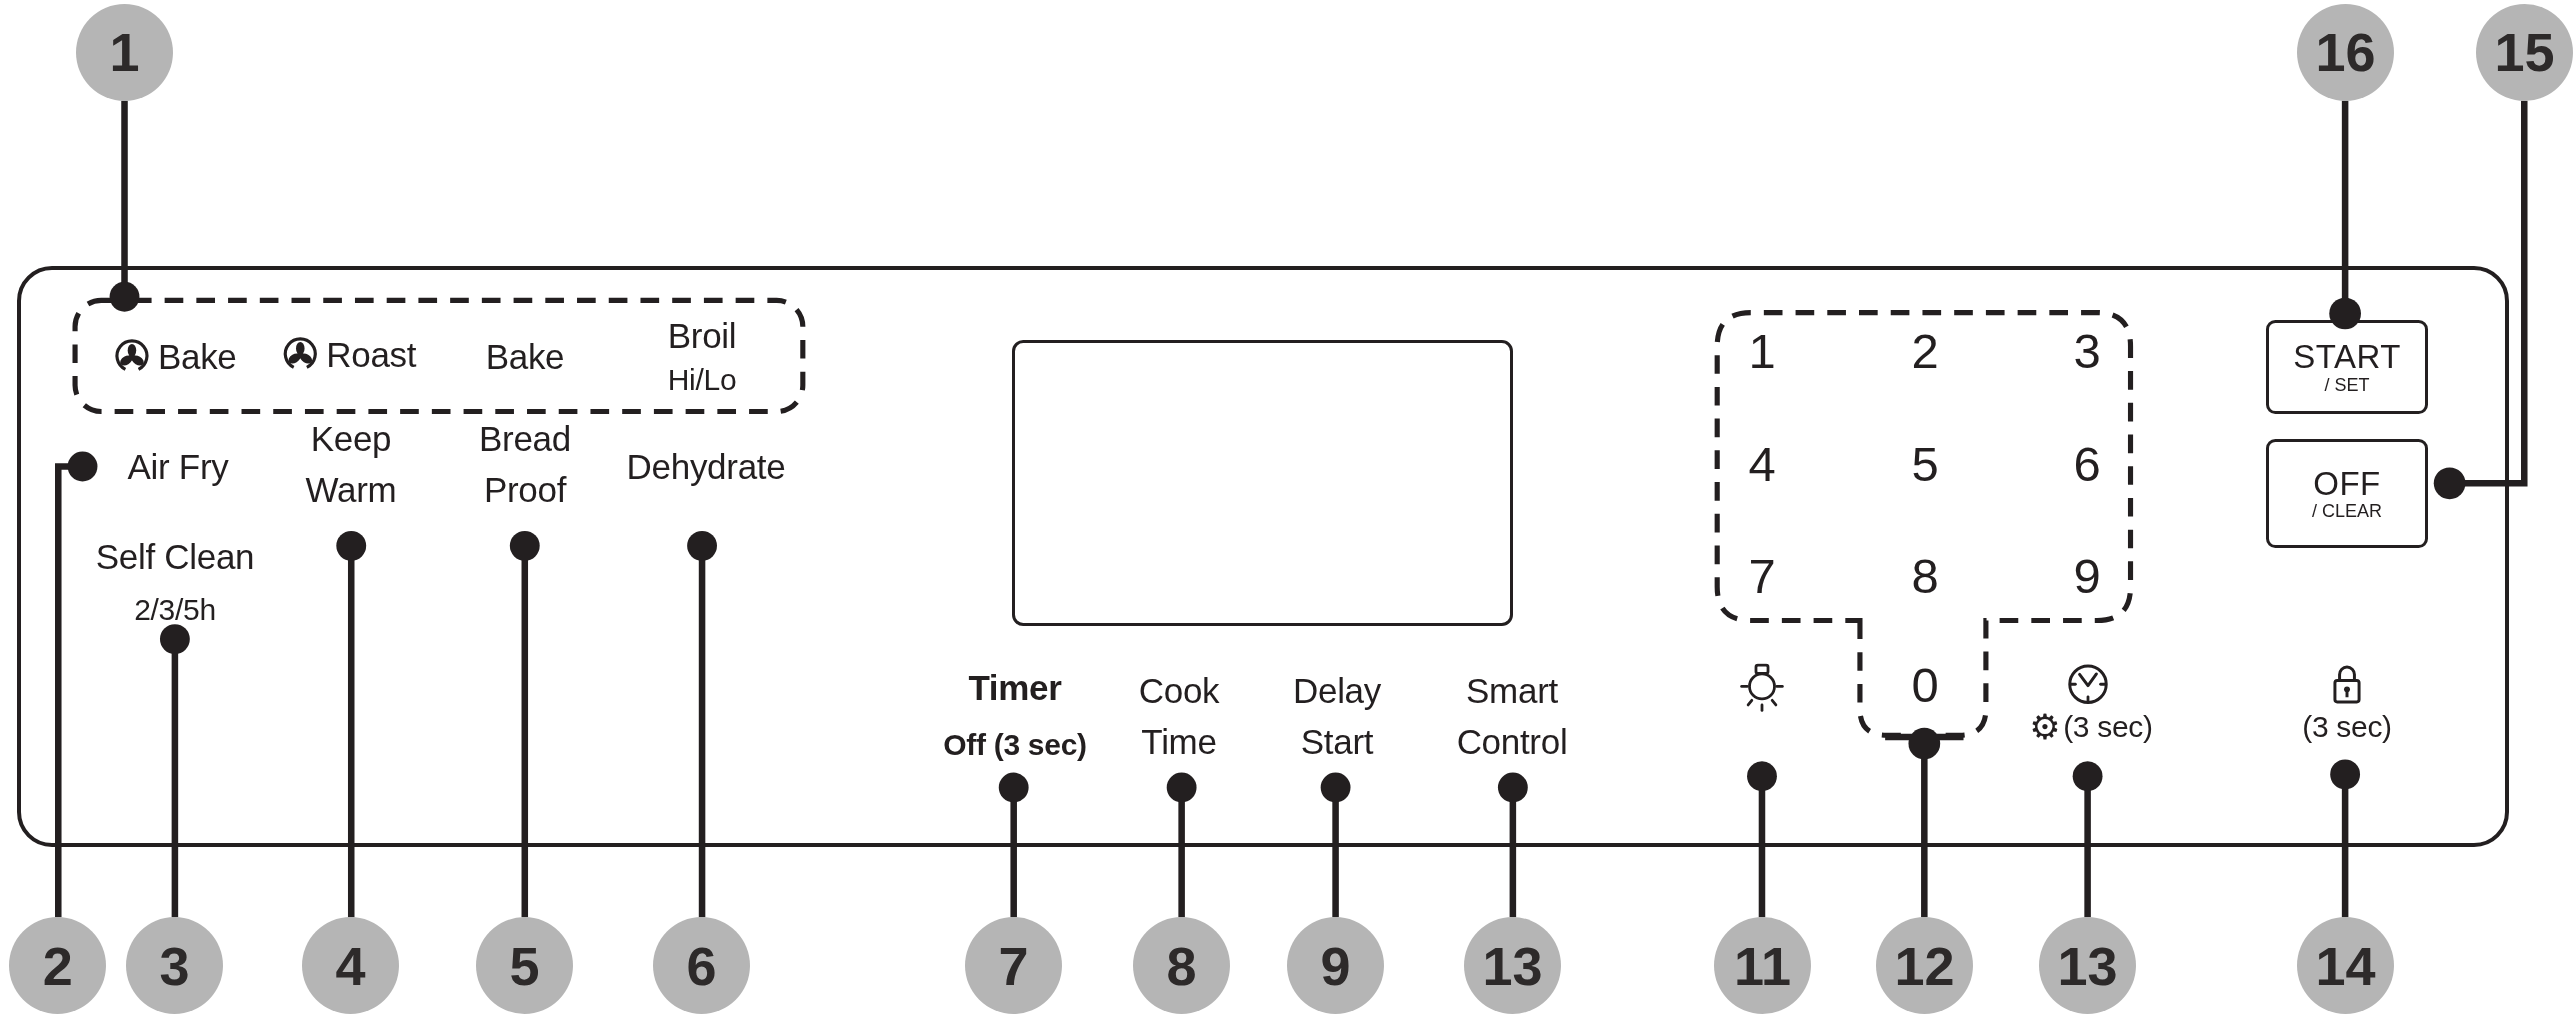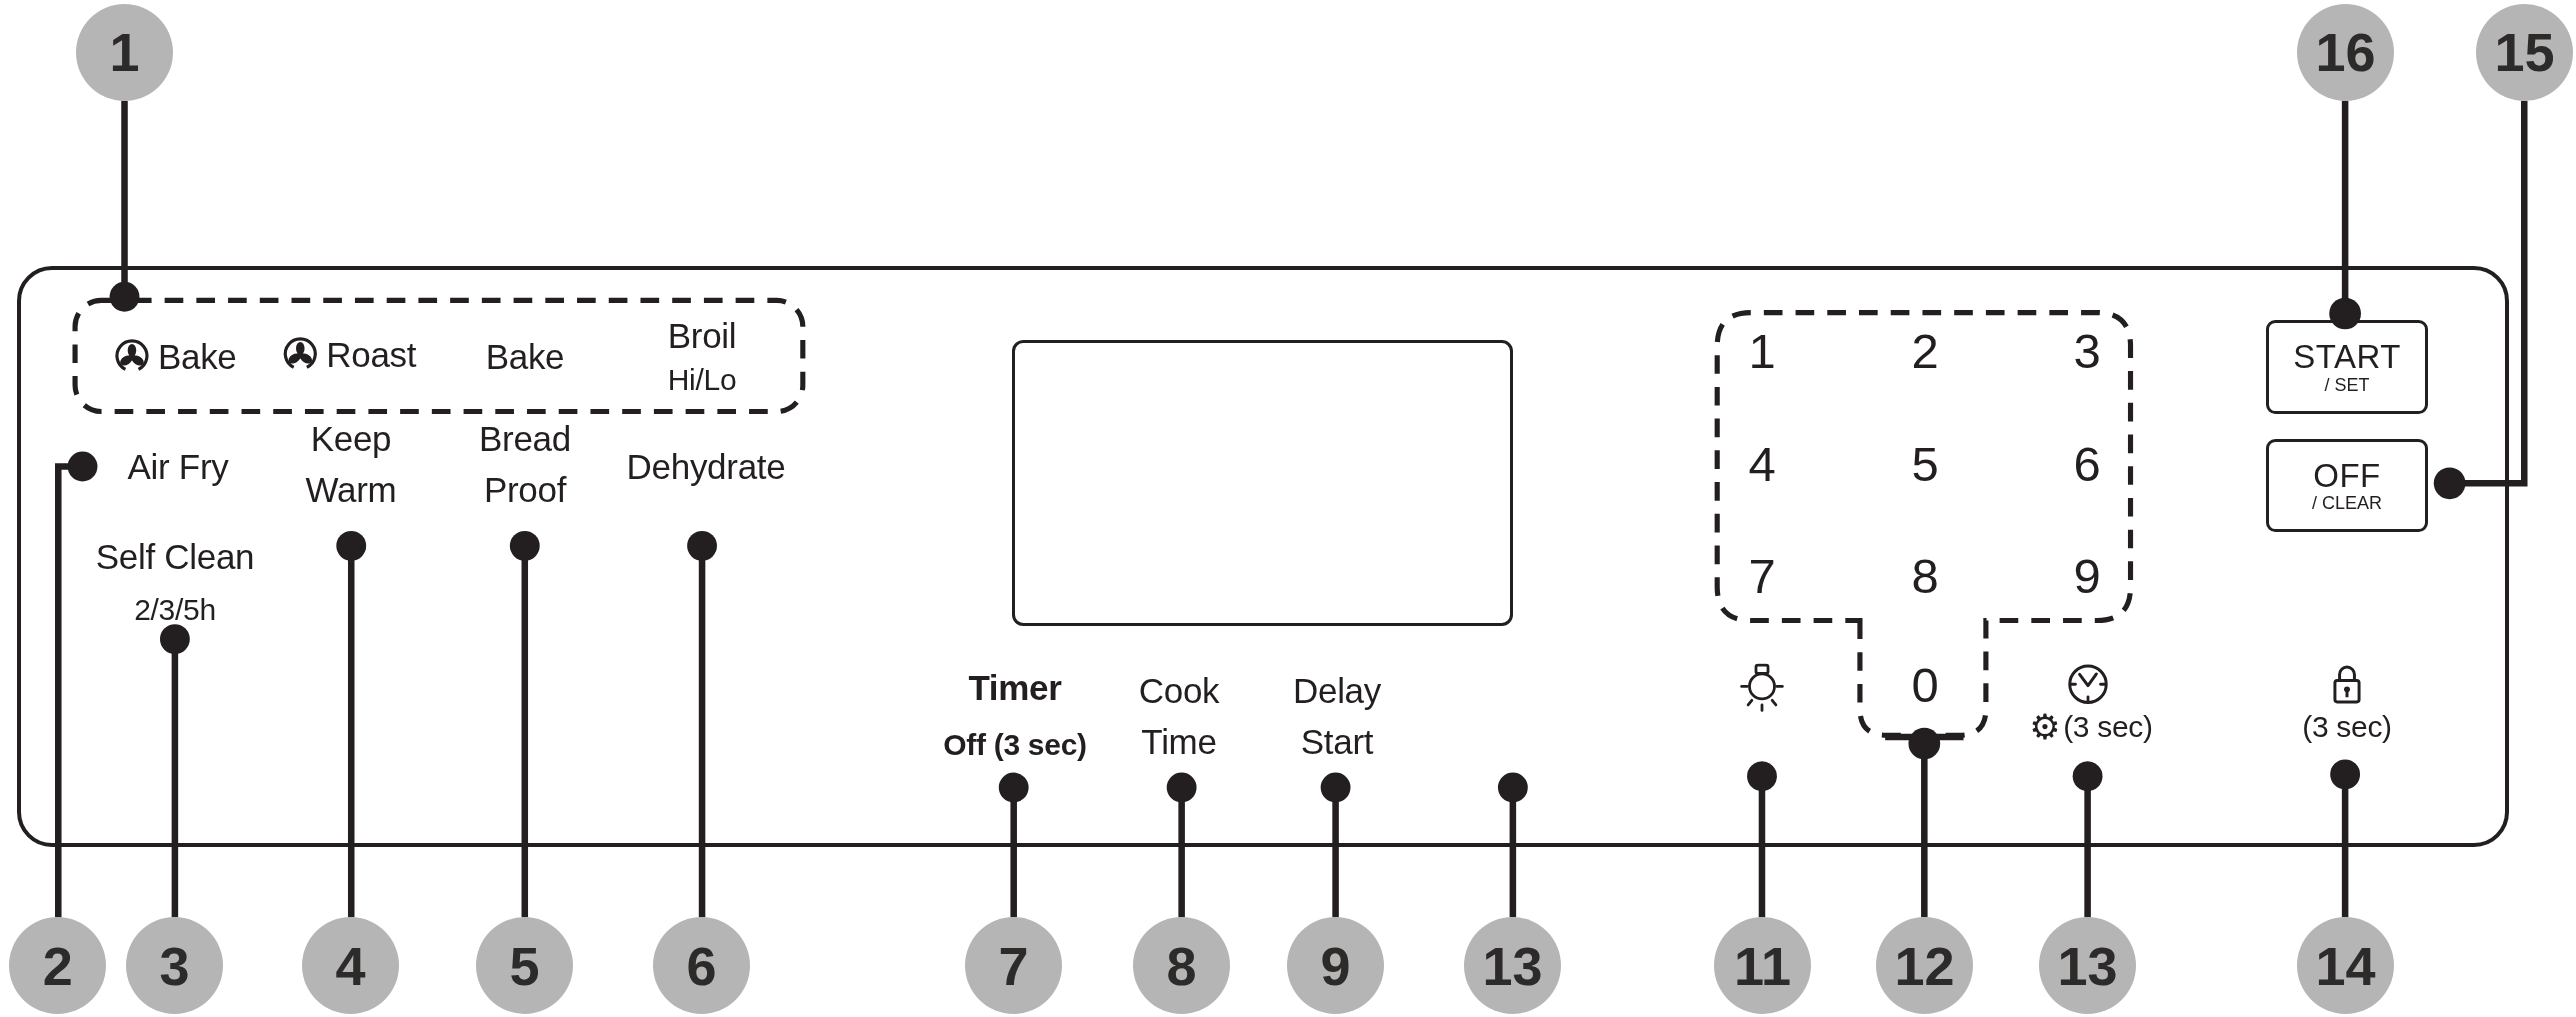--- a/index.html
+++ b/index.html
@@ -90,20 +90,22 @@
   <div class="t" style="left:1015px;top:715px">
     <div class="stack" style="gap:21px;font-weight:bold;">
       <span class="lbl" style="line-height:1.1">Timer</span>
       <span class="sm" style="line-height:1.1">Off (3 sec)</span>
     </div>
   </div>
   <div class="t lbl" style="left:1179px;top:717px">Cook
 Time</div>
   <div class="t lbl" style="left:1337px;top:717px">Delay
 Start</div>
+  <div class="t lbl" style="left:1512px;top:717px">Smart
+Control</div>
 
   <div class="t digit" style="left:1762px;top:352px">1</div>
   <div class="t digit" style="left:1925px;top:352px">2</div>
   <div class="t digit" style="left:2087px;top:352px">3</div>
   <div class="t digit" style="left:1762px;top:465px">4</div>
   <div class="t digit" style="left:1925px;top:465px">5</div>
   <div class="t digit" style="left:2087px;top:465px">6</div>
   <div class="t digit" style="left:1762px;top:577px">7</div>
   <div class="t digit" style="left:1925px;top:577px">8</div>
   <div class="t digit" style="left:2087px;top:577px">9</div>
@@ -146,21 +148,21 @@
       <circle cx="21" cy="29.5" r="3.2" fill="#231f20"></circle>
       <line x1="21" y1="31" x2="21" y2="38" stroke="#231f20" stroke-width="3.2"></line>
     </svg>
   </div>
   <div class="t sm" style="left:2347px;top:727px">(3 sec)</div>
 
   <div class="btn" style="left:2266px;top:320px;width:162px;height:94px;">
     <span class="btn-main">START</span>
     <span class="btn-sub">/ SET</span>
   </div>
-  <div class="btn" style="left:2266px;top:439px;width:162px;height:93px;">
+  <div class="btn" style="left:2266px;top:439px;width:162px;height:109px;">
     <span class="btn-main">OFF</span>
     <span class="btn-sub">/ CLEAR</span>
   </div>
 
   <svg id="overlay" width="2576" height="1017" viewBox="0 0 2760 1090">
     <g fill="none" stroke="#231f20" stroke-width="5.5" stroke-dasharray="20 14">
       <rect x="80" y="322" width="780" height="119" rx="28"></rect>
       <path d="M1993 665 L1993 760 Q1993 788 2021 788 L2100 788 Q2128 788 2128 760 L2128 665 L2247 665 Q2283 665 2283 629 L2283 371 Q2283 335 2247 335 L1876 335 Q1840 335 1840 371 L1840 629 Q1840 665 1876 665 Z"></path>
     </g>
     <g stroke="#231f20" stroke-width="7" fill="none">

